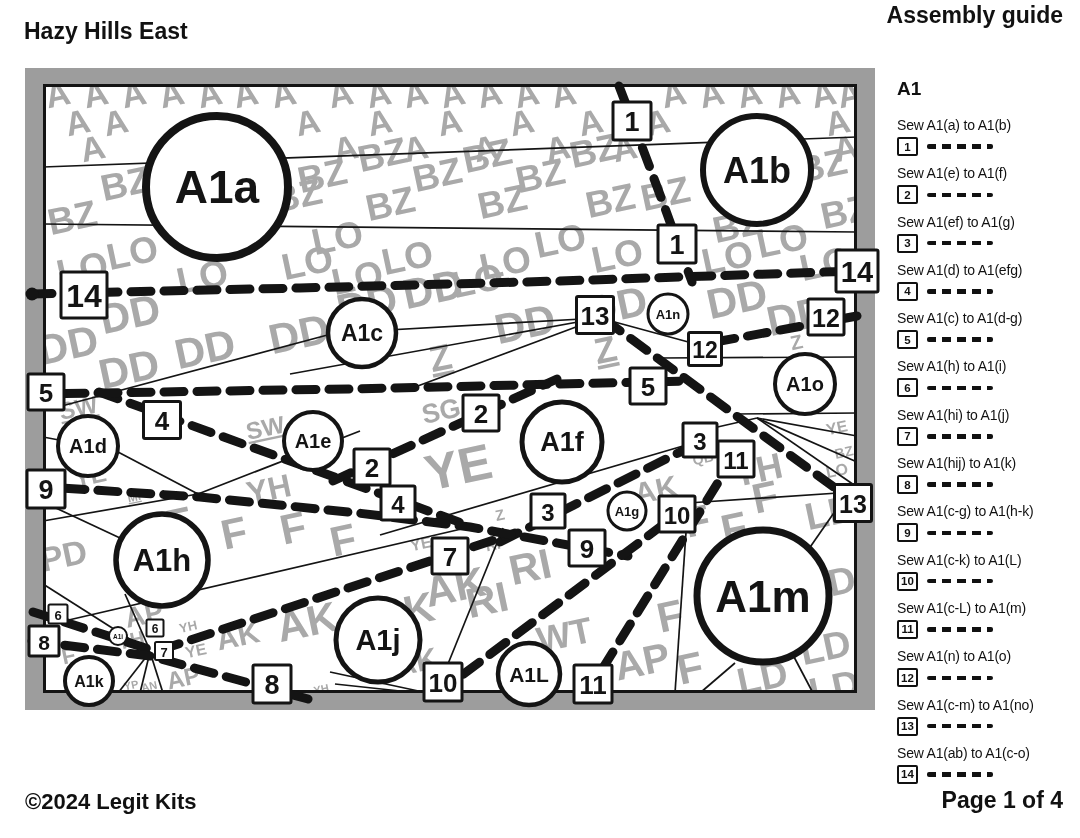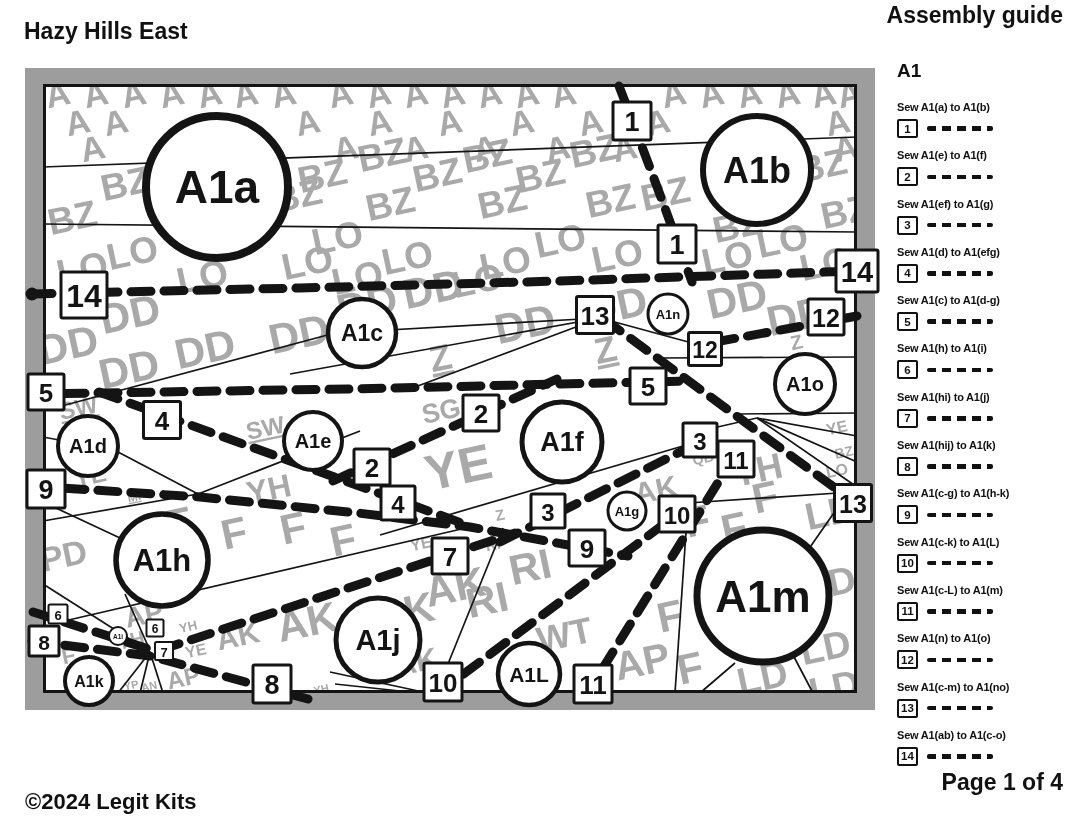--- a/index.html
+++ b/index.html
@@ -2,26 +2,26 @@
 <html><head>
 <meta charset="utf-8">
 <style>
   html,body{margin:0;padding:0;background:#ffffff;}
   body{width:1080px;height:838px;position:relative;overflow:hidden;
        font-family:"Liberation Sans",sans-serif;color:#111;}
   .hdr{position:absolute;font-weight:bold;white-space:nowrap;}
   #page-title{left:24px;top:18px;font-size:23px;}
   #guide-heading{right:17px;top:2px;font-size:23px;}
   #copyright{left:25px;top:789px;font-size:22px;}
-  #page-label{right:17px;top:769px;font-size:23px;}
+  #page-label{right:17px;top:787px;font-size:23px;}
   #pattern-svg{position:absolute;left:0;top:0;}
   #sidebar{position:absolute;left:897px;top:60px;width:172px;}
-  #section-heading{font-size:19px;font-weight:bold;margin:0 0 18px 0;}
+  #section-heading{font-size:19px;font-weight:bold;margin:18px 0 18px 0;}
   .step{height:48.3px;}
-  .step-text{font-size:11px;font-weight:bold;line-height:15px;letter-spacing:-0.2px;}
+  .step-text{font-size:14px;font-weight:normal;line-height:15px;letter-spacing:-0.2px;}
   .step-row{display:flex;align-items:center;margin-top:4px;}
   .num-box{min-width:13px;height:15px;padding:0 2px;border:2px solid #111;border-radius:2px;
            display:flex;align-items:center;justify-content:center;
            font-size:11.5px;font-weight:bold;background:#fff;}
   .dash-line{width:66px;height:4.5px;margin-left:9px;
              background:repeating-linear-gradient(90deg,#111 0 9px,transparent 9px 15px);
              border-radius:2px;}
 </style>
 </head>
 <body>

